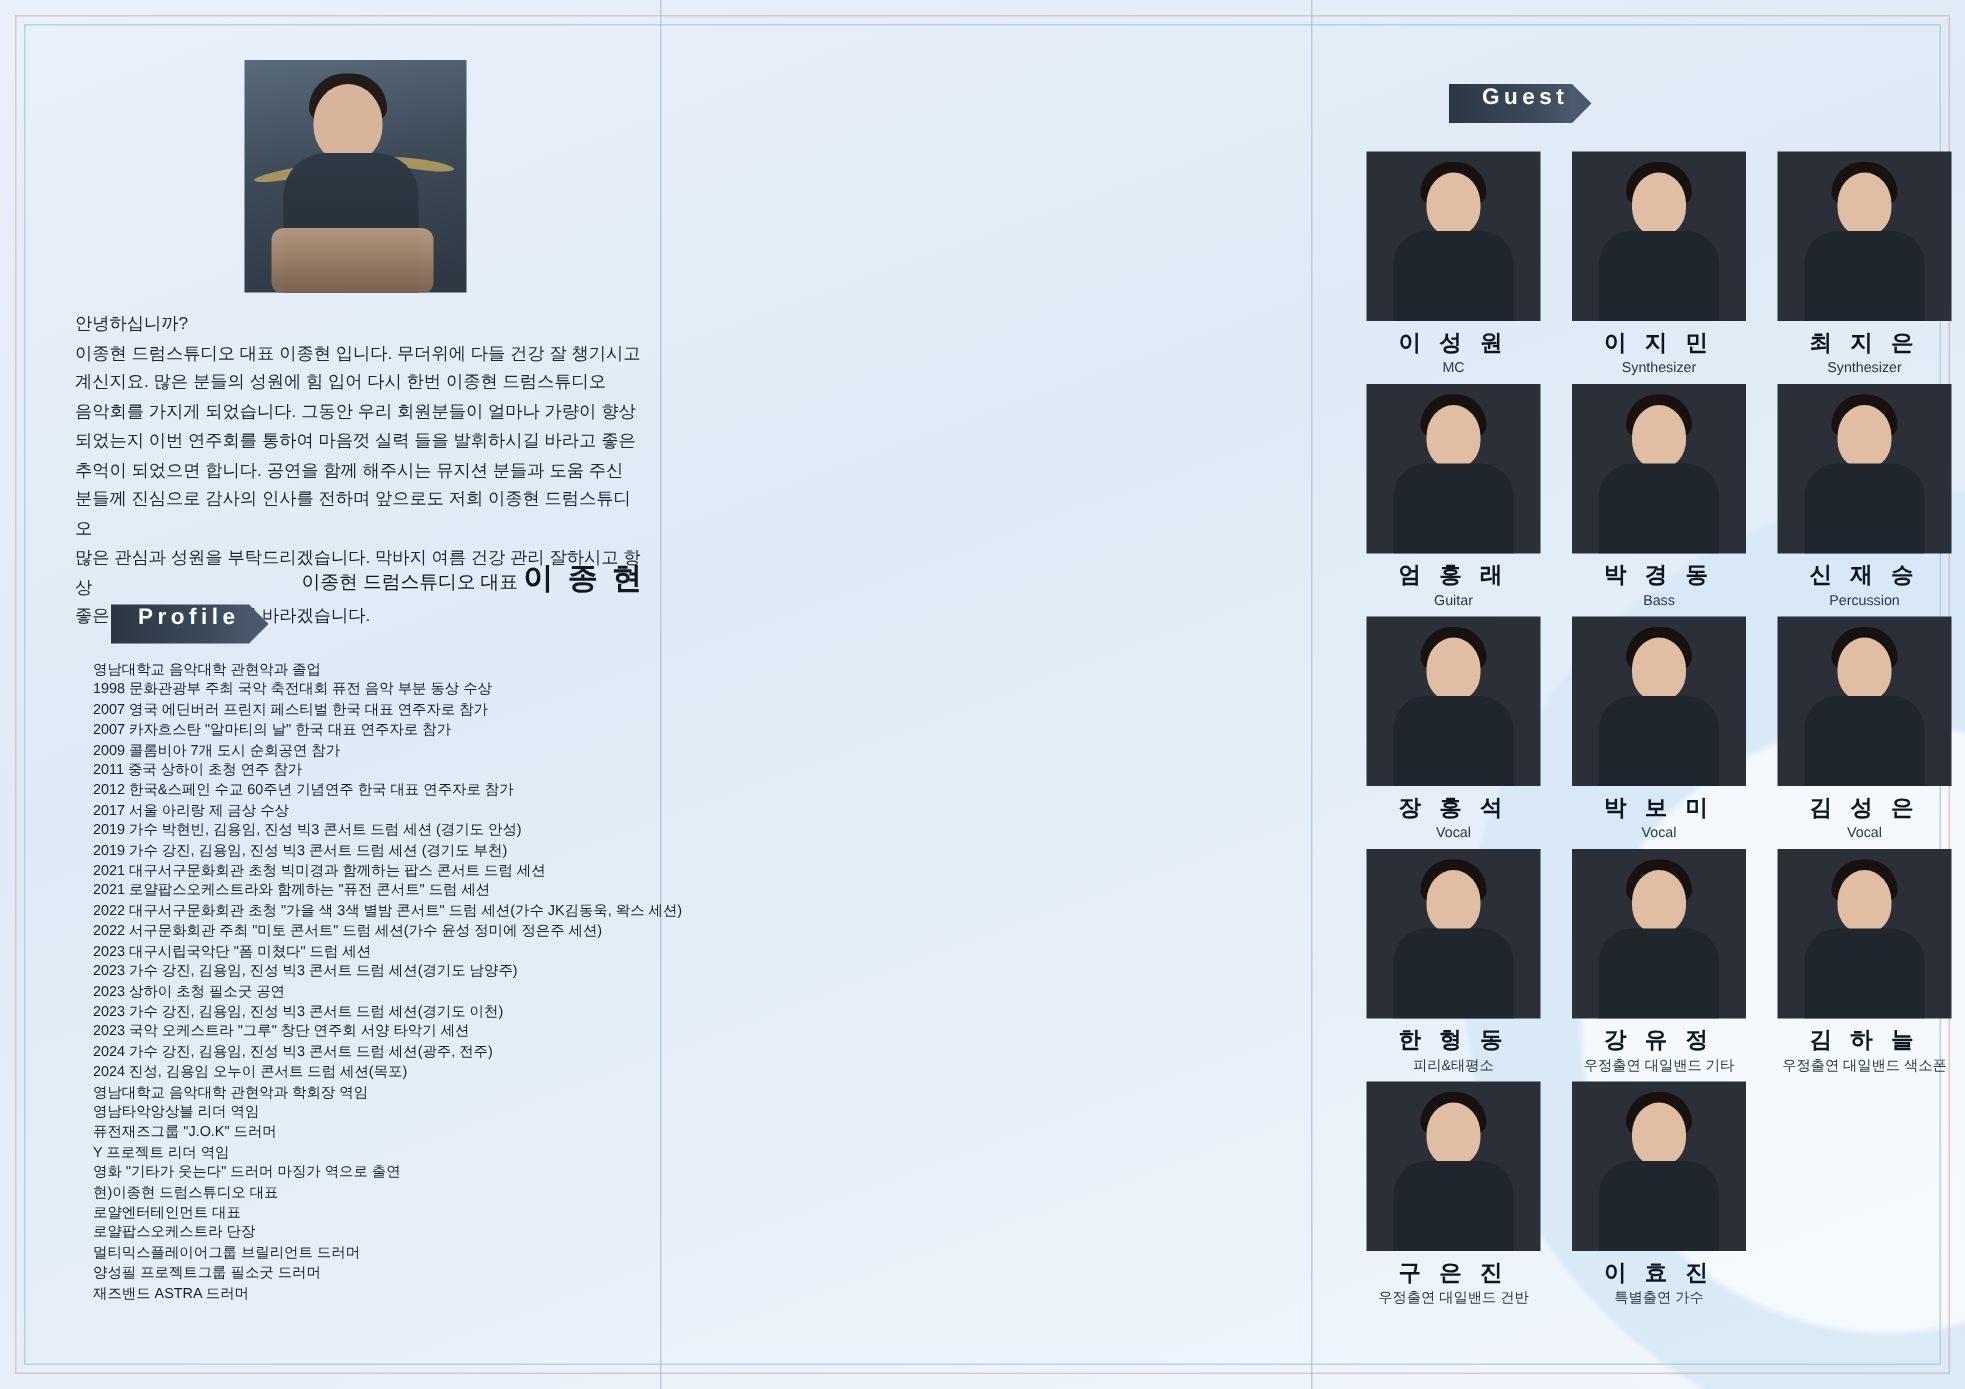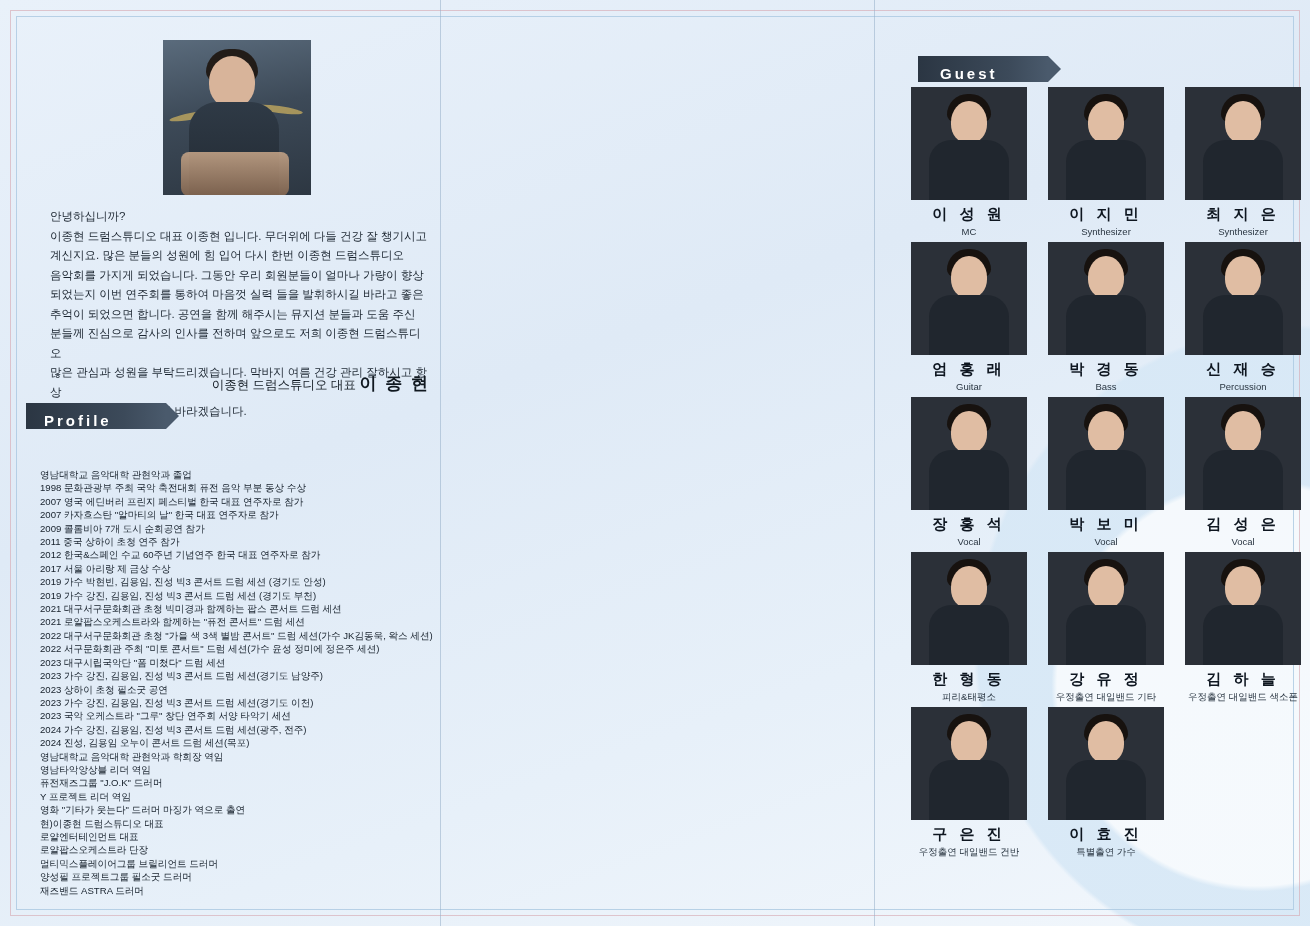--- a/index.html
+++ b/index.html
@@ -59,45 +59,45 @@
 
   .greeting{
     position:absolute;left:50px;top:207px;width:380px;
     font-size:11.5px;line-height:19.5px;color:#1b2530;
     white-space:pre-line;
   }
   .sign{
     position:absolute;left:50px;top:372px;width:380px;text-align:right;
     font-size:12.5px;color:#101820;
   }
-  .sign b{font-size:17px;letter-spacing:2px;}
+  .sign b{font-size:20px;letter-spacing:2px;}
 
   .ribbon{
-    position:relative;height:26px;display:flex;align-items:flex-end;
+    position:relative;height:26px;display:flex;align-items:flex-start;
     background:linear-gradient(90deg,#2b3643 0%,#3c4a5a 70%,#4a5a6c 100%);
-    color:#fff;font-weight:bold;letter-spacing:3px;
+    color:#fff;font-weight:bold;letter-spacing:3px;margin-left:48px;
   }
   .ribbon::after{
     content:"";position:absolute;right:-13px;top:0;border-left:13px solid #4a5a6c;
     border-top:13px solid transparent;border-bottom:13px solid transparent;
   }
   .ribbon span{padding-left:18px;font-size:15px;}
 
   .profile-head{position:absolute;left:26px;top:403px;width:140px;}
   .profile-list{
-    position:absolute;left:40px;top:440px;width:390px;
-    font-size:9.6px;line-height:13.4px;color:#16202b;margin-top:28px;
+    position:absolute;left:62px;top:440px;width:390px;
+    font-size:9.6px;line-height:13.4px;color:#16202b;
   }
   .profile-list div{white-space:nowrap;}
 
   
   .guest-head{position:absolute;left:478px;top:56px;width:130px;}
   .guest-head .ribbon span{padding-left:22px;}
   .guest-grid{
-    position:absolute;left:466px;top:87px;width:400px;
+    position:absolute;left:466px;top:101px;width:400px;
     display:grid;grid-template-columns:repeat(3,126px);column-gap:0px;row-gap:0px;
     justify-content:space-between;
   }
   .guest-cell{width:126px;margin-bottom:4px;text-align:center;}
   .ph{
     width:116px;height:113px;margin:0 auto;position:relative;overflow:hidden;
     background:#2b3038;
   }
   .ph .h{position:absolute;left:50%;transform:translateX(-50%);top:14px;width:36px;height:42px;border-radius:50% 50% 44% 44%;background:#e0bda3;}
   .ph .hr{position:absolute;left:50%;transform:translateX(-50%);top:7px;width:44px;height:28px;border-radius:22px 22px 8px 8px;background:#17120f;}

